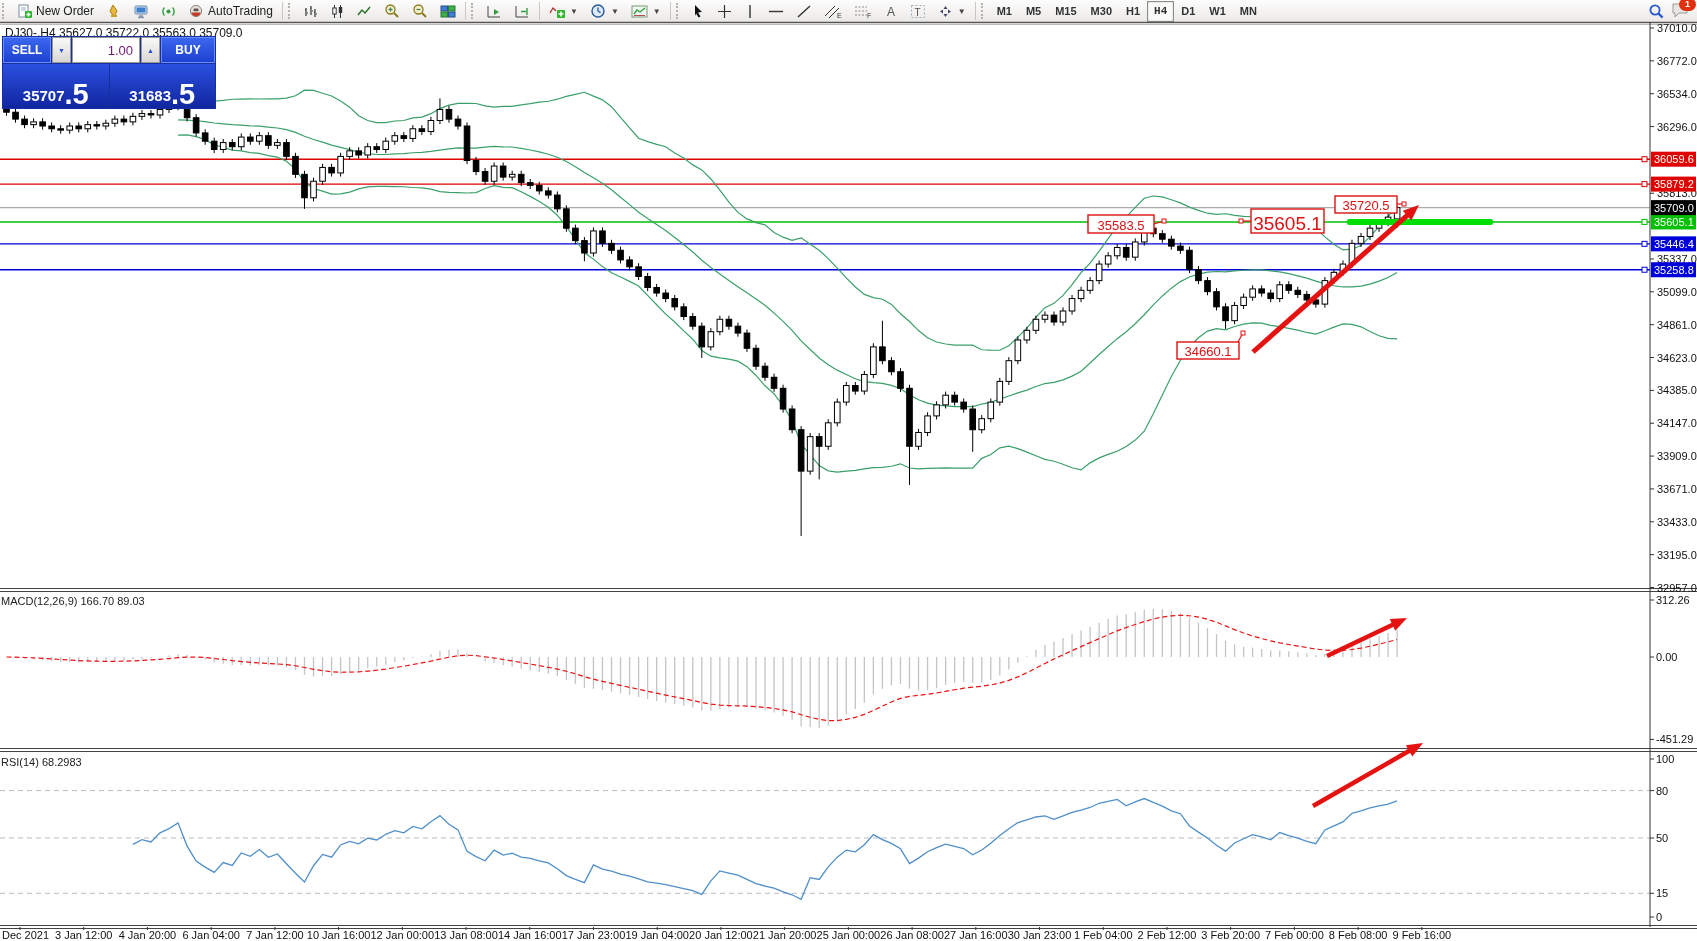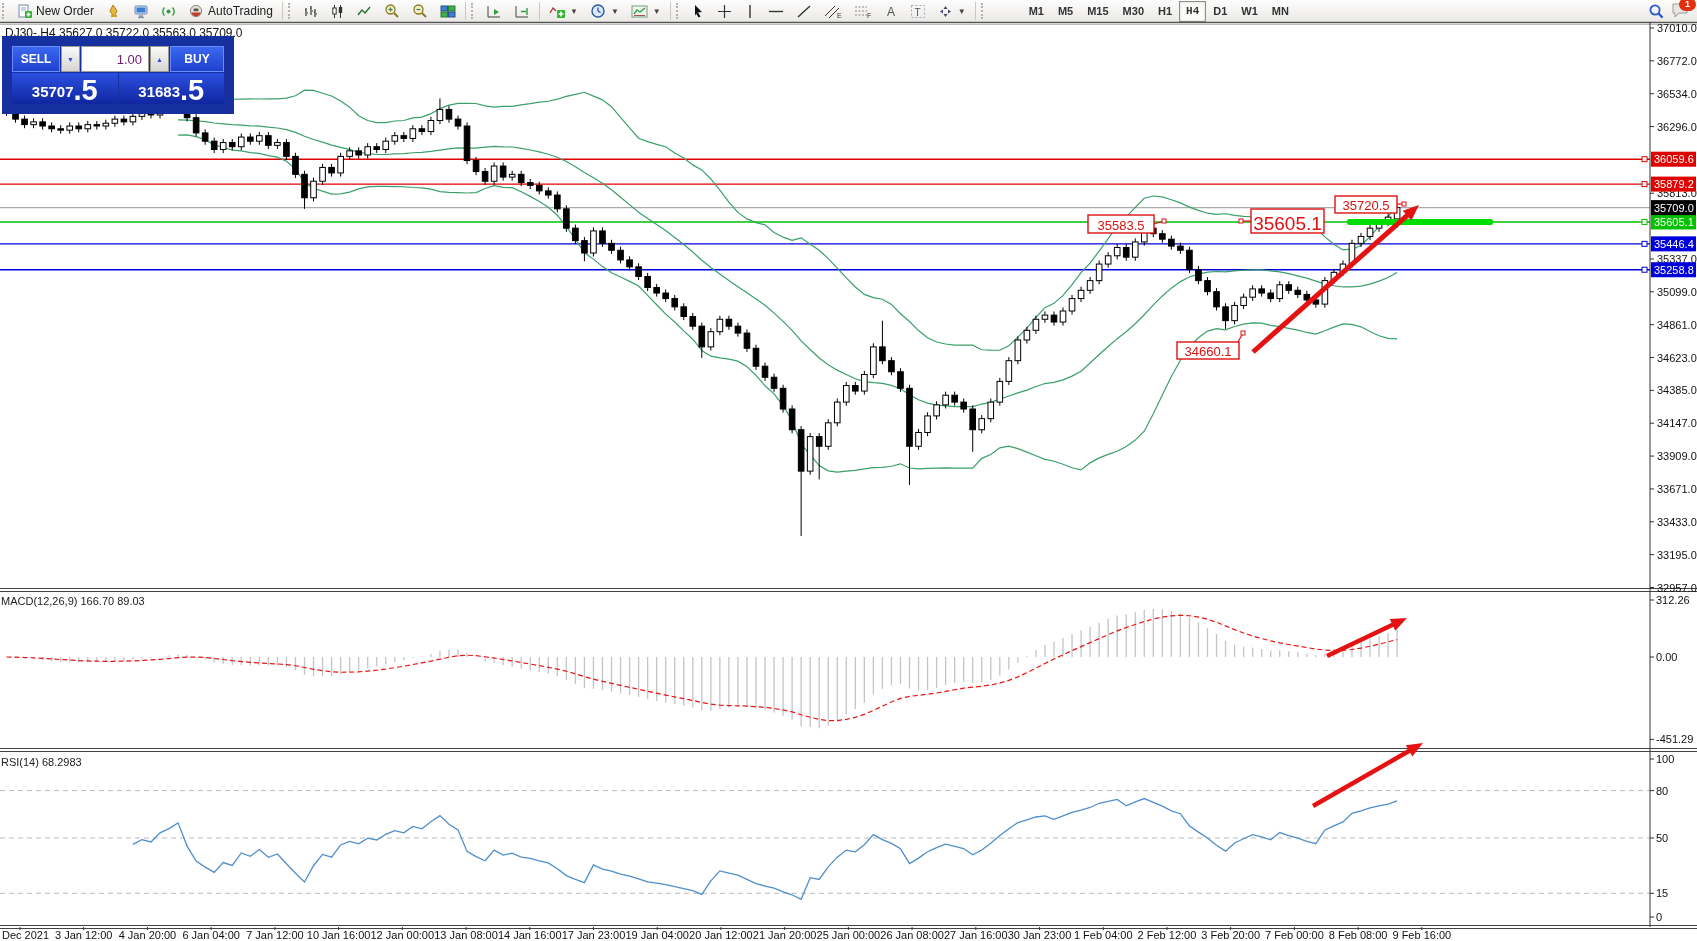--- a/index.html
+++ b/index.html
@@ -14,30 +14,30 @@
   .tb-btn{display:flex;align-items:center;gap:4px;padding:2px 5px;height:19px;border:1px solid transparent;border-radius:2px;}
   .tb-btn svg{display:block;}
   .tb-caret{font-size:8px;color:#444;margin-left:1px;}
   .tf-btn{padding:1px 6px;height:17px;display:flex;align-items:center;font-size:11px;font-weight:bold;color:#333;border:1px solid transparent;}
   .tf-btn.active{background:#fbfbf8;border:1px solid #8f8d88;box-shadow:inset 0 0 2px #bbb;font-family:Liberation Mono, monospace;}
   .tb-flex{flex:1;}
   .chat-wrap{position:relative;margin-right:8px;}
   .chat-badge{position:absolute;top:-4px;right:-7px;background:#e03010;color:#fff;border-radius:8px;
     min-width:13px;height:13px;font-size:9px;font-weight:bold;display:flex;align-items:center;justify-content:center;padding:0 2px;}
   
-  #trade-panel{position:absolute;left:2px;top:36px;width:212px;background:#16309f;padding:10px;z-index:5;}
+  #trade-panel{position:absolute;left:2px;top:36px;width:212px;background:#16309f;padding:1px;z-index:5;}
   .tp-row1{display:flex;height:26px;gap:1px;}
   .tp-sell,.tp-buy{width:46px;background:linear-gradient(#3b67ef,#1d41cf);color:#fff;font-size:12px;font-weight:bold;
     display:flex;align-items:center;justify-content:center;border:1px solid #6b8cff;}
   .tp-buy{width:52px;}
   .tp-spin{width:17px;background:linear-gradient(#fafafa,#d8d6d2);border:1px solid #9b9994;color:#2a50d8;
     font-size:7px;display:flex;align-items:center;justify-content:center;}
   .tp-qty{flex:1;background:#fff;border:1px solid #9b9994;color:#701a75;font-size:13px;
     display:flex;align-items:center;justify-content:flex-end;padding-right:6px;}
-  .tp-row2{display:flex;height:31px;gap:1px;margin-top:1px;text-align:center;}
+  .tp-row2{display:flex;height:44px;gap:1px;margin-top:1px;text-align:center;}
   .tp-price{flex:1;background:linear-gradient(#2b50e0,#10269f);color:#fff;display:flex;align-items:flex-end;justify-content:center;padding-bottom:1px;}
   .tp-price .main{font-size:15px;font-weight:bold;line-height:22px;}
   .tp-price .frac{font-size:29px;font-weight:bold;line-height:26px;}
   svg text{font-family:"Liberation Sans","DejaVu Sans",sans-serif;}
 </style>
 </head>
 <body>
 <div id="stage">
 
   <div id="toolbar">
@@ -215,21 +215,21 @@
         </svg>
     </div>
     <div class="tb-btn">
       <svg width="15" height="15" viewBox="0 0 15 15">
           <path d="M7.5 2l2 3h-4zM7.5 13l-2-3h4zM2 7.5l3-2v4zM13 7.5l-3 2v-4z" fill="#446"></path>
         </svg>
       <span class="tb-caret">▼</span>
     </div>
     <div class="tb-sep"></div>
       <div class="tb-grip"></div>
-    <div id="tf-group" style="display:flex;align-items:center;margin-left:32px;">
+    <div id="tf-group" style="display:flex;align-items:center;">
         <div class="tf-btn">M1</div>
         <div class="tf-btn">M5</div>
         <div class="tf-btn">M15</div>
         <div class="tf-btn">M30</div>
         <div class="tf-btn">H1</div>
         <div class="tf-btn active">H4</div>
         <div class="tf-btn">D1</div>
         <div class="tf-btn">W1</div>
         <div class="tf-btn">MN</div>
       </div>

